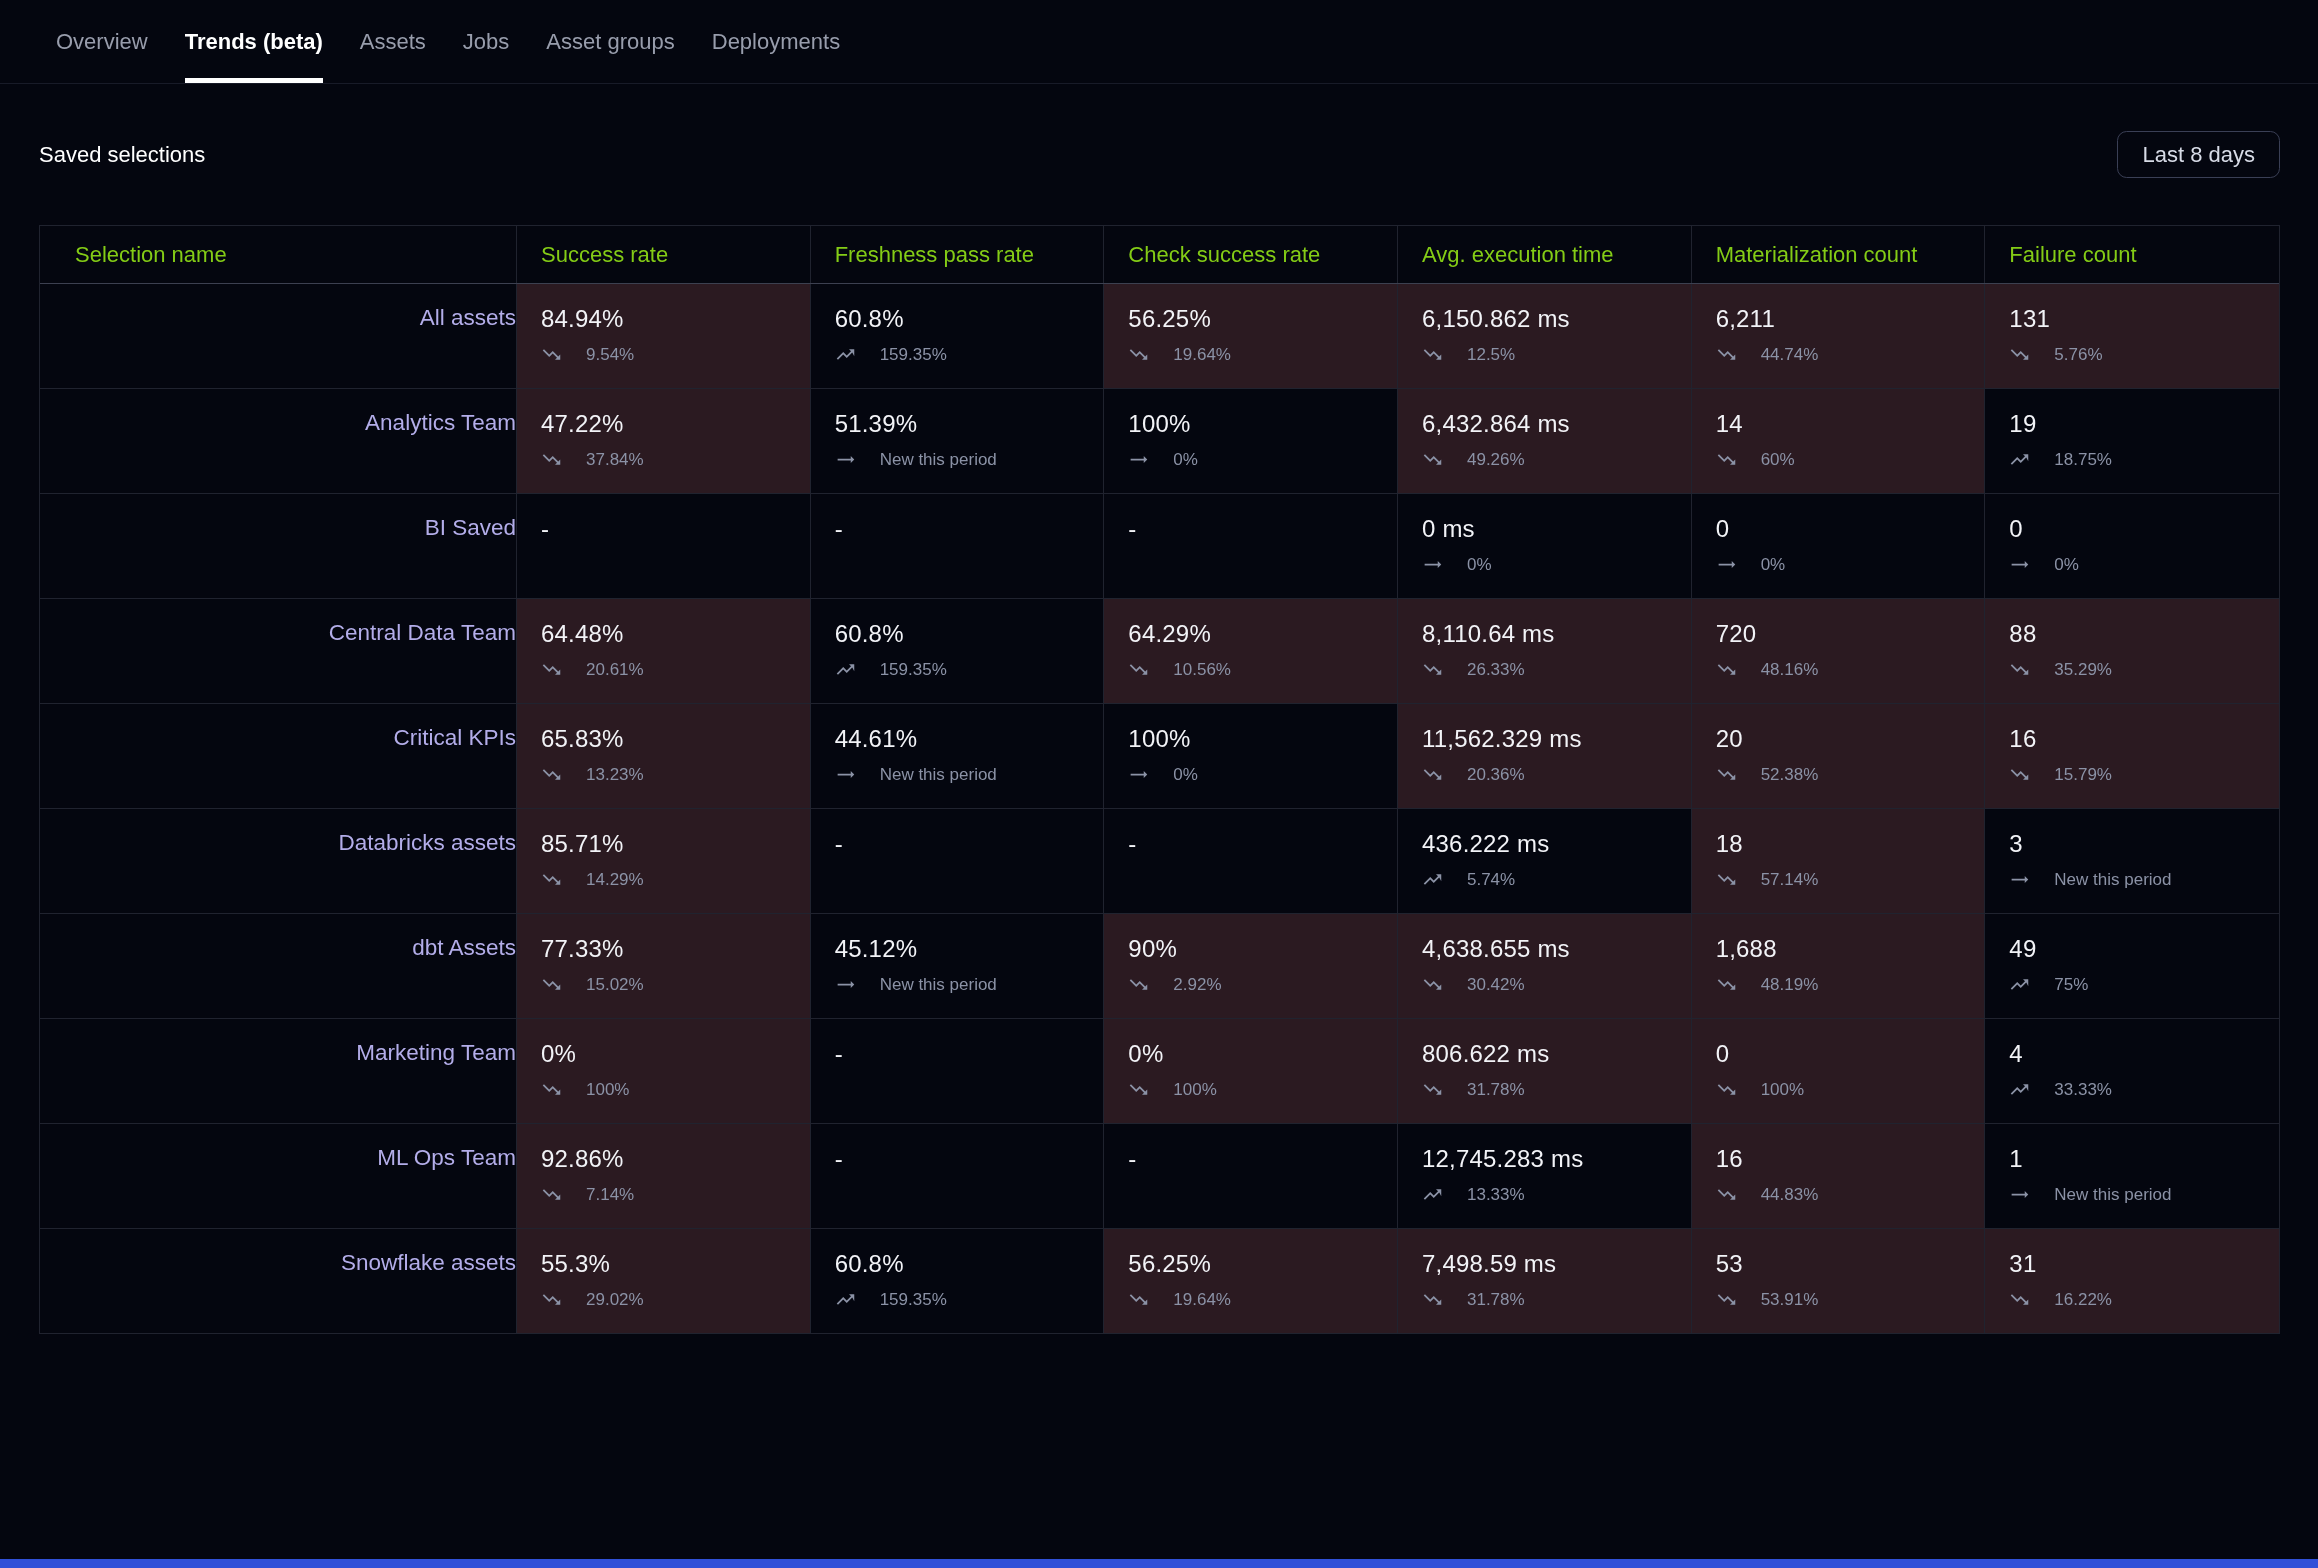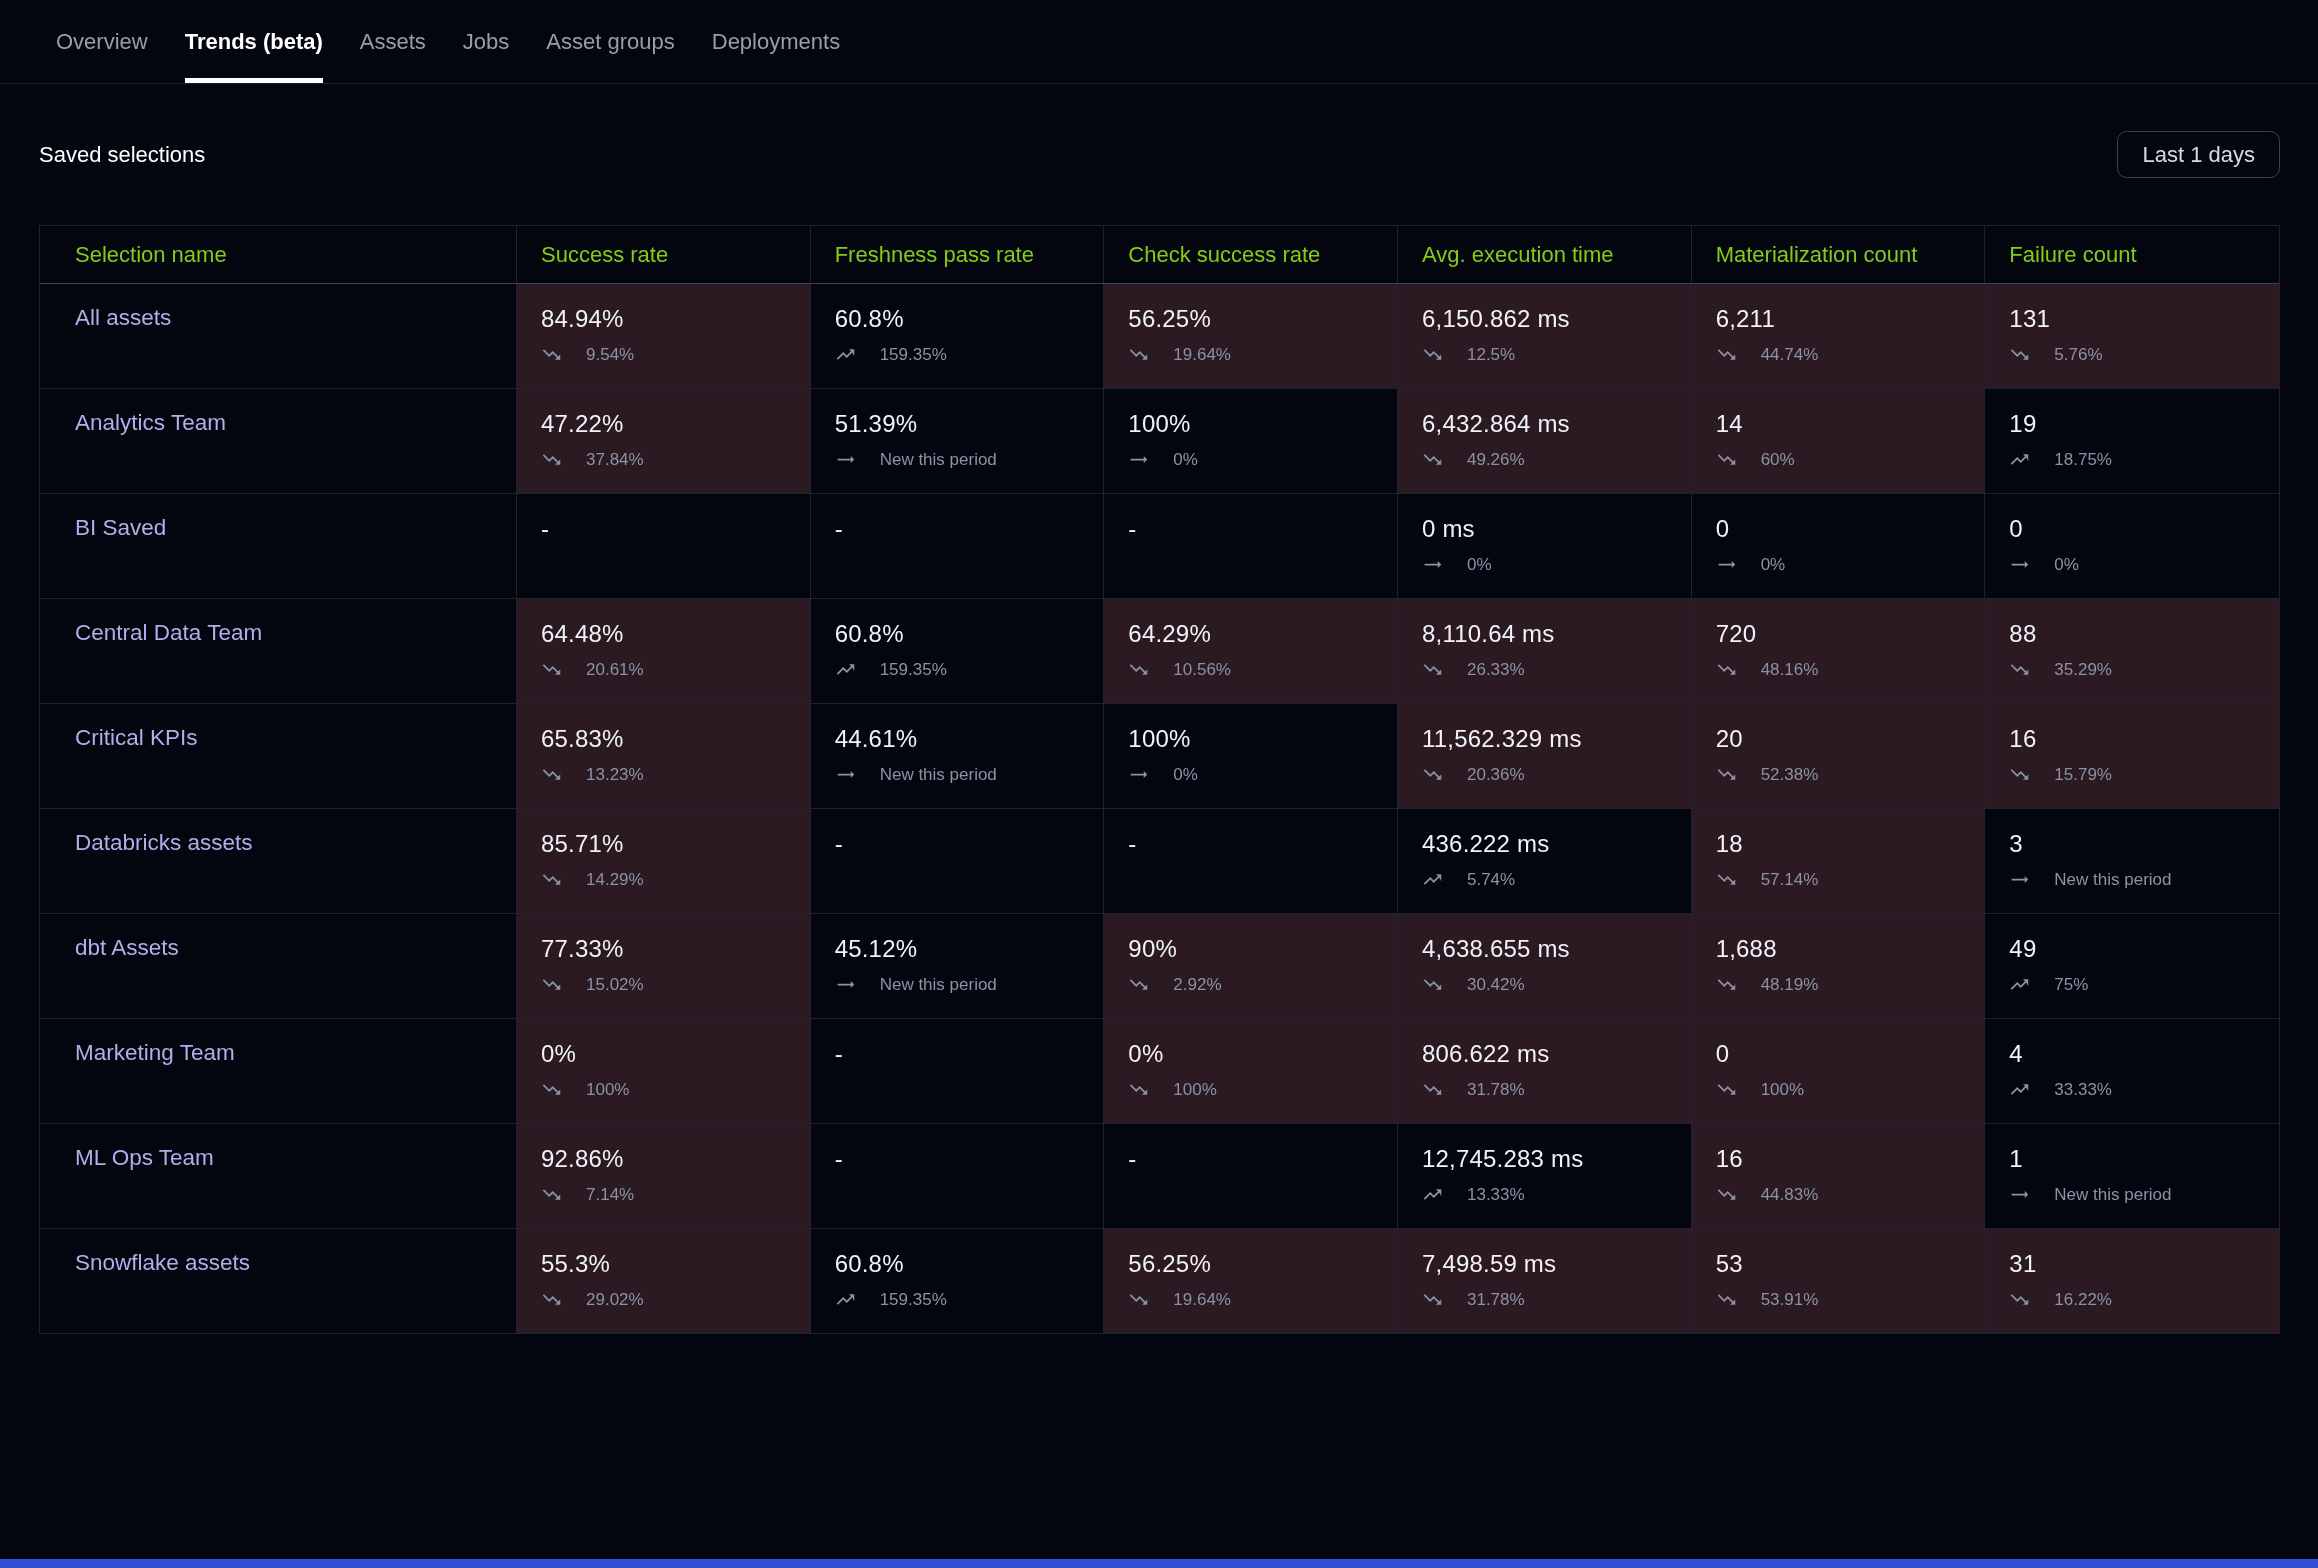--- a/index.html
+++ b/index.html
@@ -46,21 +46,21 @@
     font-size:22px;font-weight:500;color:#84cc16;
     padding-left:24px;border-right:0.8px solid #20232f;white-space:nowrap;overflow:hidden;
   }
   .th.first{padding-left:35px;}
   .th:last-child{border-right:none;}
   .tr{height:104px;border-bottom:0.8px solid #20232f;}
   .tr:last-child{border-bottom:none;}
   .td{
     padding:21px 0 0 24px;border-right:0.8px solid #20232f;overflow:hidden;
   }
-  .td.first{padding-left:35px;}
+  .td.first{padding-left:35px;text-align:right;}
   .td:last-child{border-right:none;}
   .td.tint{background:#2b1a21;}
   .name-link{font-size:22.5px;color:#b3ade9;cursor:pointer;}
   .value{font-size:24px;font-weight:500;color:#f2f3f7;letter-spacing:0.2px;}
   .trend{
     margin-top:11.2px;display:flex;align-items:center;gap:24px;
     font-size:17px;color:#8b92a6;
   }
   .trend svg{flex:0 0 auto;}
   
@@ -73,21 +73,21 @@
     <div class="tab">Overview</div>
     <div class="tab active">Trends (beta)</div>
     <div class="tab">Assets</div>
     <div class="tab">Jobs</div>
     <div class="tab">Asset groups</div>
     <div class="tab">Deployments</div>
   </nav>
 
 <header class="page-header">
   <h1 class="page-title">Saved selections</h1>
-  <button class="range-btn">Last 1 days</button>
+  <button class="range-btn">Last 8 days</button>
 </header>
 
 <section class="table">
   <div class="thead-row">
       <div class="th first">Selection name</div>
       <div class="th">Success rate</div>
       <div class="th">Freshness pass rate</div>
       <div class="th">Check success rate</div>
       <div class="th">Avg. execution time</div>
       <div class="th">Materialization count</div>

